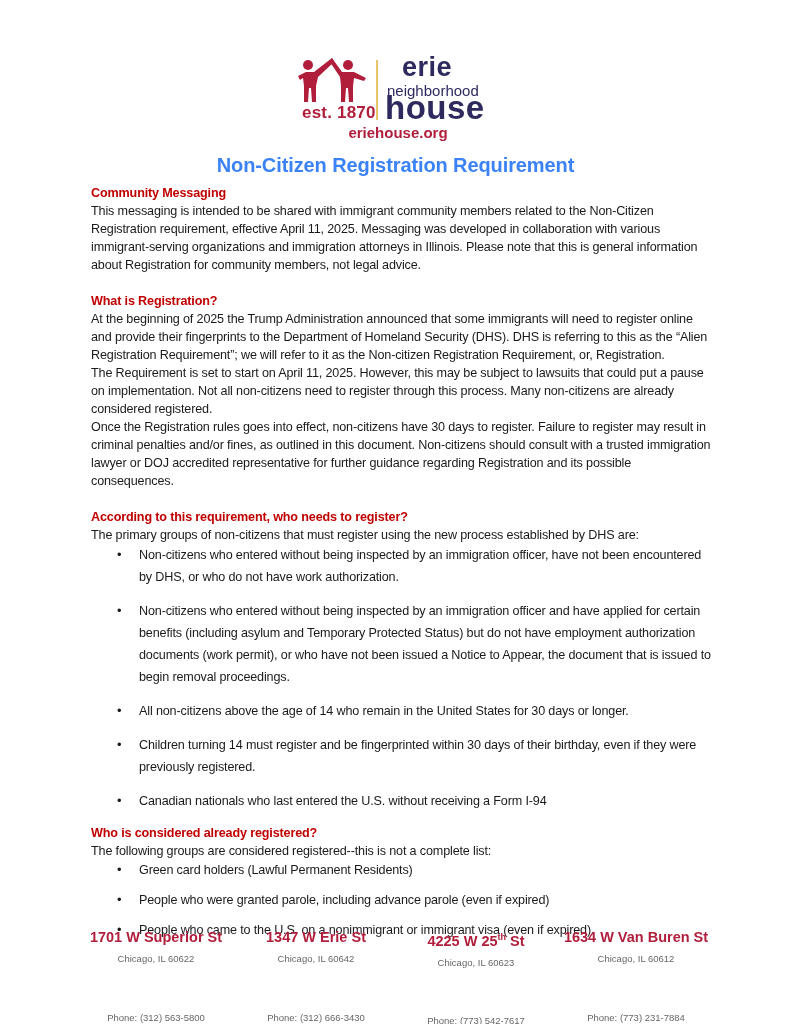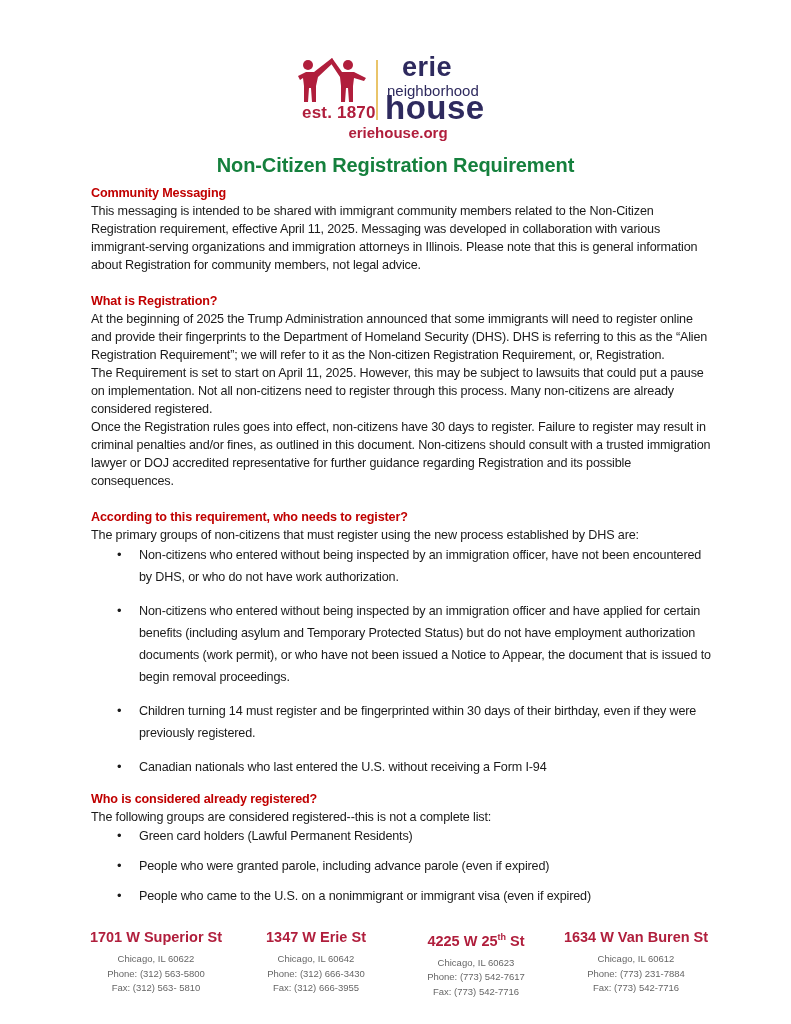--- a/index.html
+++ b/index.html
@@ -8,36 +8,36 @@
   .logo { position: absolute; left: 296px; top: 56px; width: 200px; height: 90px; }
   .logo-figures { position: absolute; left: 0; top: 0; width: 72px; height: 48px; }
   .logo-est { position: absolute; left: 6px; top: 47px; font-size: 17px; font-weight: bold; color: #b01e3c; letter-spacing: 0.2px; }
   .logo-divider { position: absolute; left: 80px; top: 4px; width: 2px; height: 60px; background: #e9c46a; }
   .logo-erie { position: absolute; left: 106px; top: -4px; font-size: 27px; font-weight: bold; color: #2e2a5e; letter-spacing: 0.5px; }
   .logo-neighborhood { position: absolute; left: 91px; top: 26px; font-size: 15px; color: #2e2a5e; }
   .logo-house { position: absolute; left: 89px; top: 33px; font-size: 33px; font-weight: bold; color: #2e2a5e; letter-spacing: 0.5px; }
   .logo-url { position: absolute; left: 298px; top: 124px; width: 200px; font-size: 15px; font-weight: bold; color: #b01e3c; }
 
   .title { position: absolute; left: 0; top: 154px; width: 791px; text-align: center;
-           font-size: 20px; font-weight: bold; color: #15803d; letter-spacing: -0.1px; }
+           font-size: 20px; font-weight: bold; color: #3b82f6; letter-spacing: -0.1px; }
 
   .content { position: absolute; left: 91px; top: 184px; width: 620px; font-size: 12.6px; line-height: 18px; letter-spacing: -0.15px; }
   .section { margin: 0 0 18px 0; }
   .section-heading { font-weight: bold; color: #c00000; font-size: 12.6px; line-height: 18px; margin: 0; }
   .para { margin: 0; }
   ul.bullets { list-style: none; margin: 0; padding: 0; }
   ul.bullets li { position: relative; padding-left: 48px; line-height: 22px; margin-bottom: 12px; }
   ul.bullets li::before { content: "\2022"; position: absolute; left: 26px; top: 0; font-size: 13px; }
   ul.tight li { margin-bottom: 10px; line-height: 20px; }
 
   .footer { position: absolute; left: 76px; top: 928px; width: 640px; display: flex; justify-content: space-between; }
   .office { text-align: center; width: 160px; }
   .office-street { font-size: 14.5px; font-weight: bold; color: #b01e3c; line-height: 18px; white-space: nowrap; }
   .office-street sup { font-size: 9px; }
-  .office-line { font-size: 9.5px; color: #666666; line-height: 14.5px; }
+  .office-line { font-size: 9.5px; color: #666666; line-height: 14.5px; margin-top: 44px; }
   .office-city { margin-top: 6px; }
 </style>
 </head>
 <body>
 
 <div class="logo">
   <svg class="logo-figures" viewBox="0 0 72 48">
     <g fill="#b01e3c">
 
       <circle cx="12" cy="9" r="5"></circle>
@@ -70,20 +70,21 @@
     <p class="para">The Requirement is set to start on April 11, 2025. However, this may be subject to lawsuits that could put a pause on implementation. Not all non-citizens need to register through this process. Many non-citizens are already considered registered.</p>
     <p class="para">Once the Registration rules goes into effect, non-citizens have 30 days to register. Failure to register may result in criminal penalties and/or fines, as outlined in this document. Non-citizens should consult with a trusted immigration lawyer or DOJ accredited representative for further guidance regarding Registration and its possible consequences.</p>
   </div>
 
   <div class="section" style="margin-bottom:6px;">
     <p class="section-heading">According to this requirement, who needs to register?</p>
     <p class="para">The primary groups of non-citizens that must register using the new process established by DHS are:</p>
     <ul class="bullets">
       <li>Non-citizens who entered without being inspected by an immigration officer, have not been encountered by DHS, or who do not have work authorization.</li>
       <li>Non-citizens who entered without being inspected by an immigration officer and have applied for certain benefits (including asylum and Temporary Protected Status) but do not have employment authorization documents (work permit), or who have not been issued a Notice to Appear, the document that is issued to begin removal proceedings.</li>
+      <li>All non-citizens above the age of 14 who remain in the United States for 30 days or longer.</li>
       <li>Children turning 14 must register and be fingerprinted within 30 days of their birthday, even if they were previously registered.</li>
       <li>Canadian nationals who last entered the U.S. without receiving a Form I-94</li>
     </ul>
   </div>
 
   <div class="section">
     <p class="section-heading">Who is considered already registered?</p>
     <p class="para">The following groups are considered registered--this is not a complete list:</p>
     <ul class="bullets tight">
       <li>Green card holders (Lawful Permanent Residents)</li>

